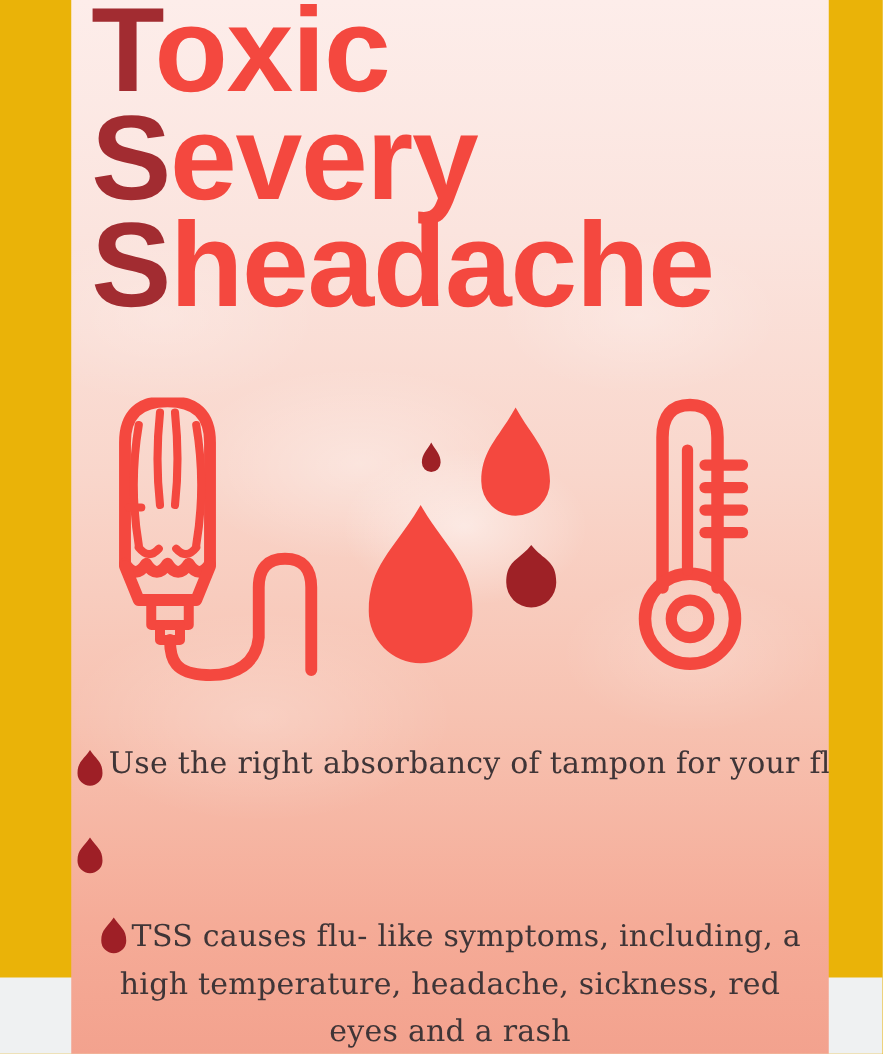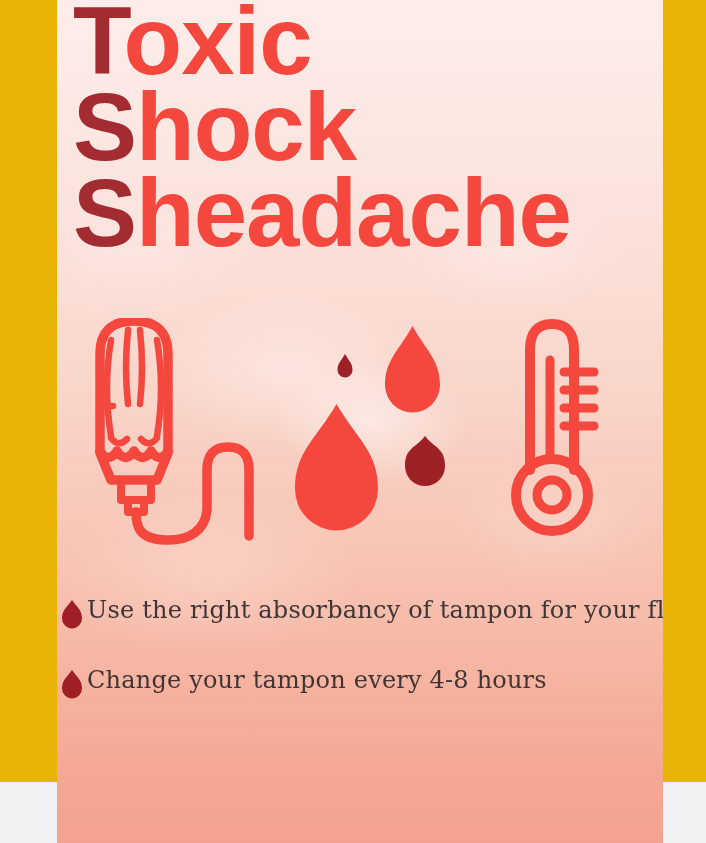--- a/index.html
+++ b/index.html
@@ -58,21 +58,21 @@
 <body>
 
 <div class="frame">
   <div class="poster">
 
     <div class="title-block">
       <div class="title-line">
         <span class="title-lead">T</span><span class="title-rest">oxic</span>
       </div>
       <div class="title-line">
-        <span class="title-lead">S</span><span class="title-rest">hock</span>
+        <span class="title-lead">S</span><span class="title-rest">every</span>
       </div>
       <div class="title-line">
         <span class="title-lead">S</span><span class="title-rest">headache</span>
       </div>
     </div>
 
     <div class="icon-row">
 
       <svg class="icon-tampon" width="172" height="228" viewBox="0 0 172 228" fill="none">
         <g stroke="#f4483f" stroke-width="9.5" stroke-linecap="round" stroke-linejoin="round">
@@ -121,19 +121,23 @@
         <svg class="drop" width="24" height="33" viewBox="0 0 24 33">
           <path fill="#9e1f26" d="M12,2 C17,9.6 22,11.5 22,20.5 A10,10 0 1 1 2,20.5 C2,11.5 7,9.6 12,2 Z"></path>
         </svg>
         <span>Use the right absorbancy of tampon for your flow</span>
       </div>
 
       <div class="bullet-row row-2">
         <svg class="drop" width="24" height="33" viewBox="0 0 24 33">
           <path fill="#9e1f26" d="M12,2 C17,9.6 22,11.5 22,20.5 A10,10 0 1 1 2,20.5 C2,11.5 7,9.6 12,2 Z"></path>
         </svg>
-        <span>Change your tampon every 4-8 hours</span>
       </div>
 
+      <div class="bullet-block">
+        <svg class="drop" width="24" height="33" viewBox="0 0 24 33">
+          <path fill="#9e1f26" d="M12,2 C17,9.6 22,11.5 22,20.5 A10,10 0 1 1 2,20.5 C2,11.5 7,9.6 12,2 Z"></path>
+        </svg><span>TSS causes flu- like symptoms, including, a high temperature, headache, sickness, red eyes and a rash</span>
+      </div>
 
     </div>
   </div>
 </div>
 
 </body></html>

